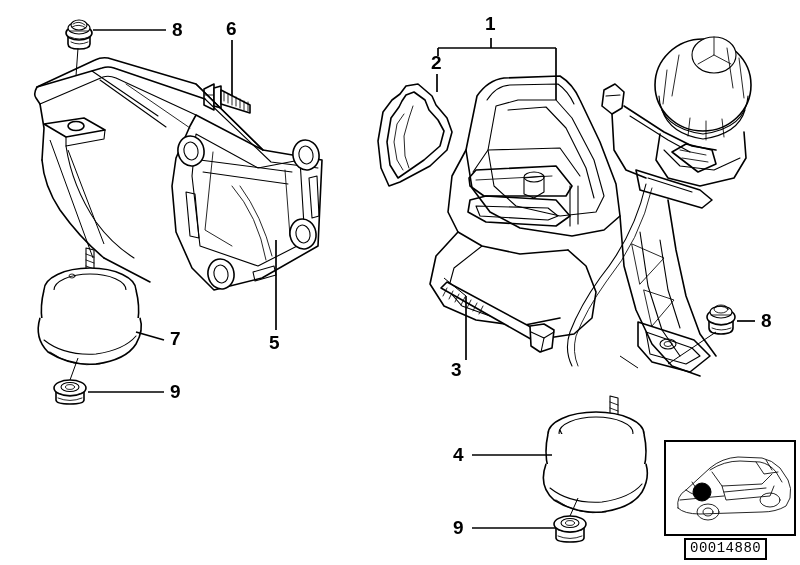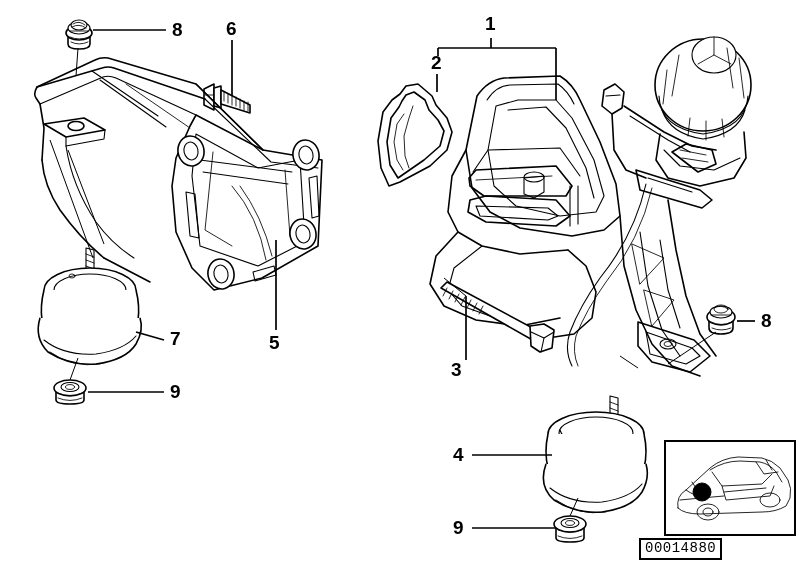--- a/index.html
+++ b/index.html
@@ -371,15 +371,15 @@
       <path class="lnt" d="M26 40 L30 46"></path>
       <path class="lnt" d="M90 20 L98 32 L112 30"></path>
       <path class="lnt" d="M100 18 L106 28"></path>
       <ellipse class="lnt" cx="42" cy="70" rx="11" ry="8"></ellipse>
       <ellipse class="lnt" cx="104" cy="58" rx="10" ry="7"></ellipse>
       <ellipse class="lnt" cx="42" cy="70" rx="5" ry="4"></ellipse>
       <circle class="fillk" cx="36" cy="50" r="9"></circle>
     </svg>
   </div>
 
-  <div class="partnum-box" style="left:639px; top:538px;">00014880</div>
+  <div class="partnum-box" style="left:684px; top:538px;">00014880</div>
 
 </div>
 
 </body></html>

